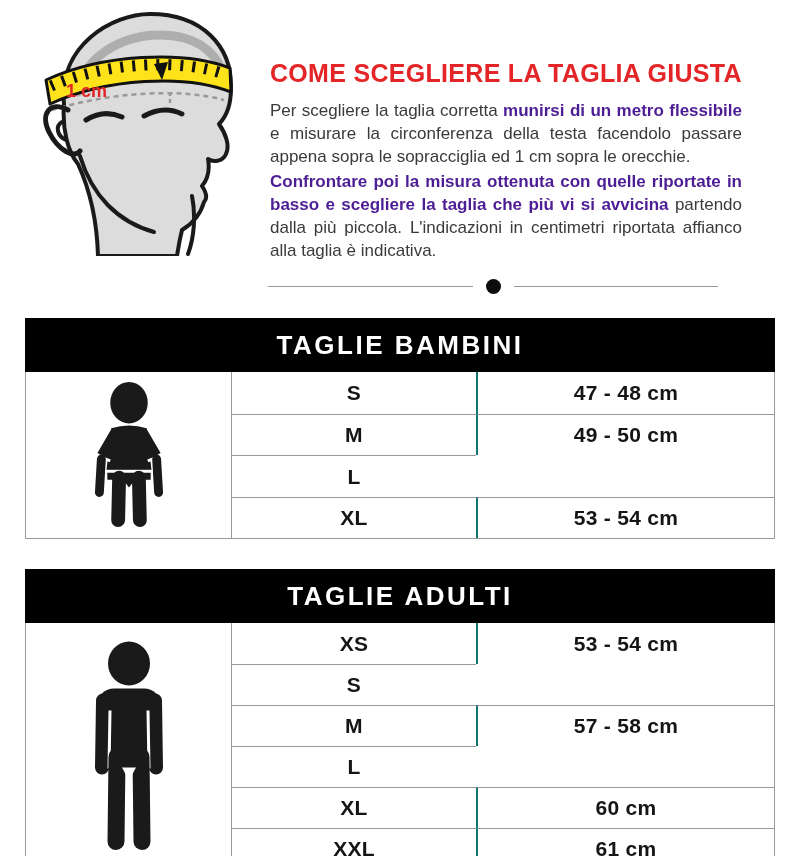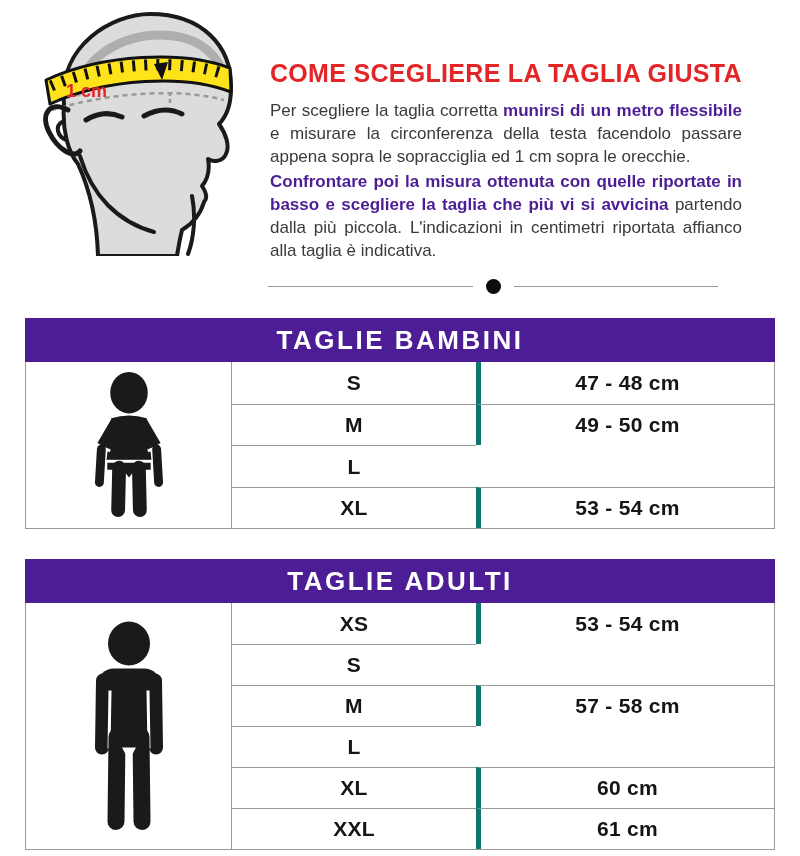--- a/index.html
+++ b/index.html
@@ -26,42 +26,42 @@
   .intro-p + .intro-p { margin-top:2px; }
   .intro-p b { color:#4c1d95; }
   
   .divider { display:flex; align-items:center; width:450px; margin:16px 0 0 268px; height:16px; }
   .divider .line { flex:1; height:1px; background:#9a9a9a; }
   .divider .dot { width:15px; height:15px; border-radius:50%; background:#0c0c0c; margin:0 13px; }
   
   .size-section { margin:24px 25px 0; }
   .size-section.adulti { margin-top:30px; }
   .section-header {
-    height:44px; background:#4c1d95; color:#ffffff;
+    height:54px; background:#000000; color:#ffffff;
     display:flex; align-items:center; justify-content:center;
     font-size:26px; font-weight:bold; letter-spacing:2.5px; white-space:nowrap;
   }
   .size-table {
     display:grid; grid-template-columns:206px 244px 1fr;
     border-left:1px solid #999; border-right:1px solid #999; border-bottom:1px solid #999;
   }
   .bambini .size-table { grid-auto-rows:41.5px; }
   .adulti  .size-table { grid-auto-rows:41px;  }
   .icon-cell {
     grid-column:1; border-right:1px solid #999;
     display:flex; align-items:center; justify-content:center;
   }
   .bambini .icon-cell { grid-row:1 / span 4; }
   .adulti  .icon-cell { grid-row:1 / span 6; }
   .cell {
     display:flex; align-items:center; justify-content:center;
     font-size:21px; font-weight:bold; color:#151515; letter-spacing:.3px;
   }
   .cell.size  { grid-column:2; }
-  .cell.range { grid-column:3; border-left:5px solid #0f766e; }
+  .cell.range { grid-column:3; border-left:2px solid #0f766e; }
   .cell.rule  { border-top:1px solid #999; }
 </style>
 </head>
 <body>
 
 <div class="top-area">
 
   <div class="illustration">
     <svg viewBox="0 0 228 252" width="228" height="252">
 

